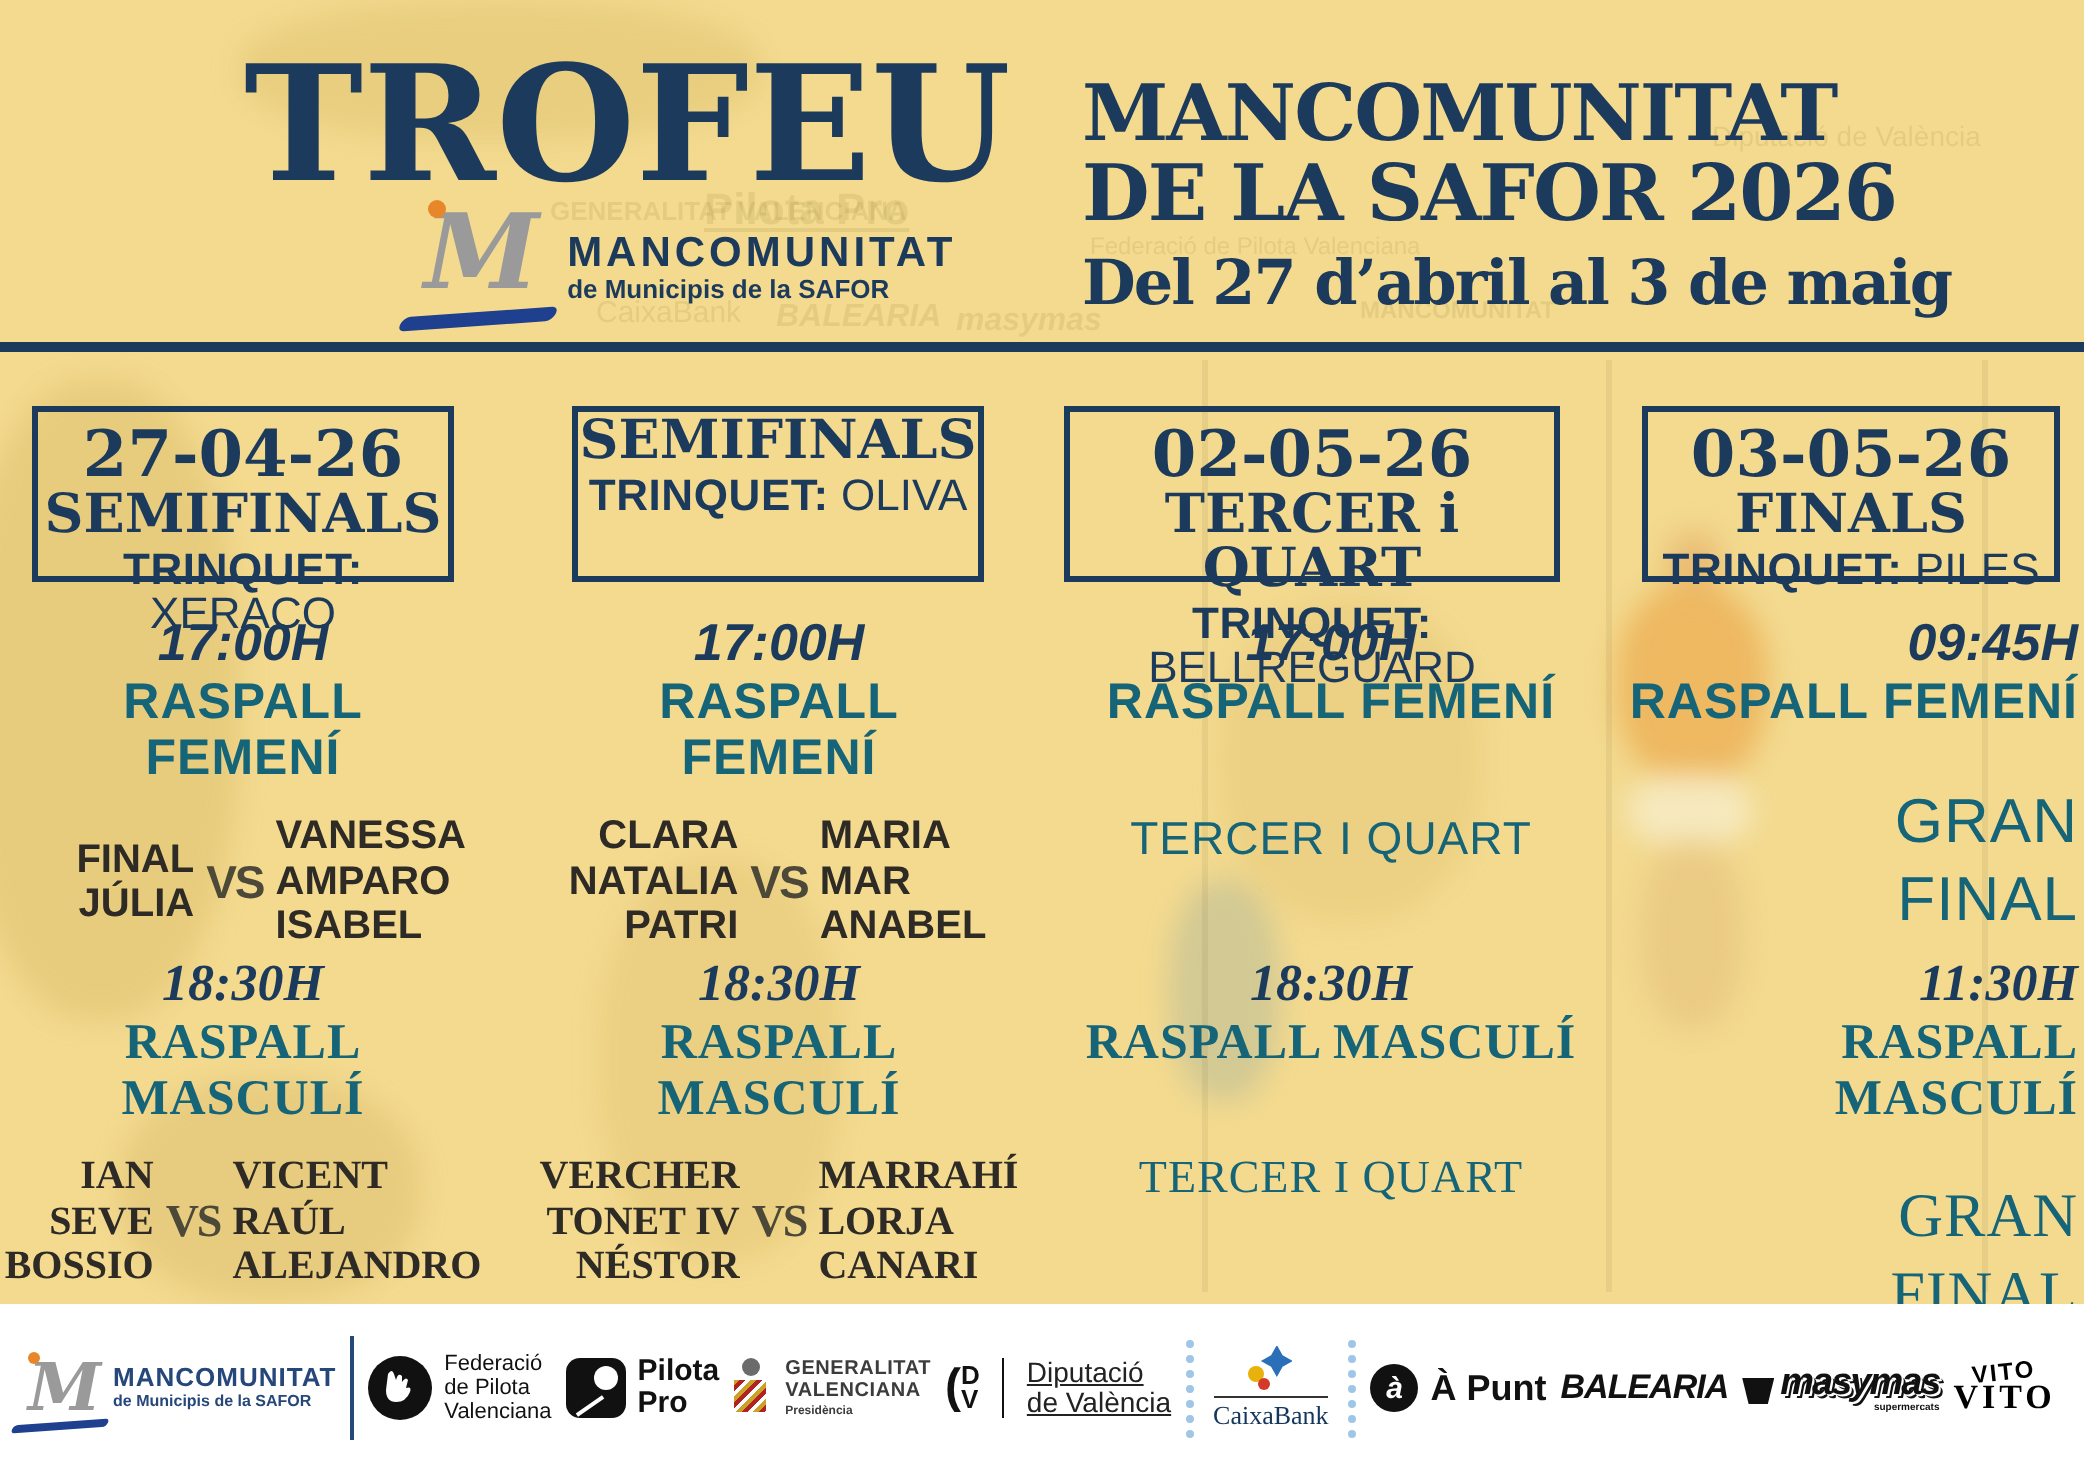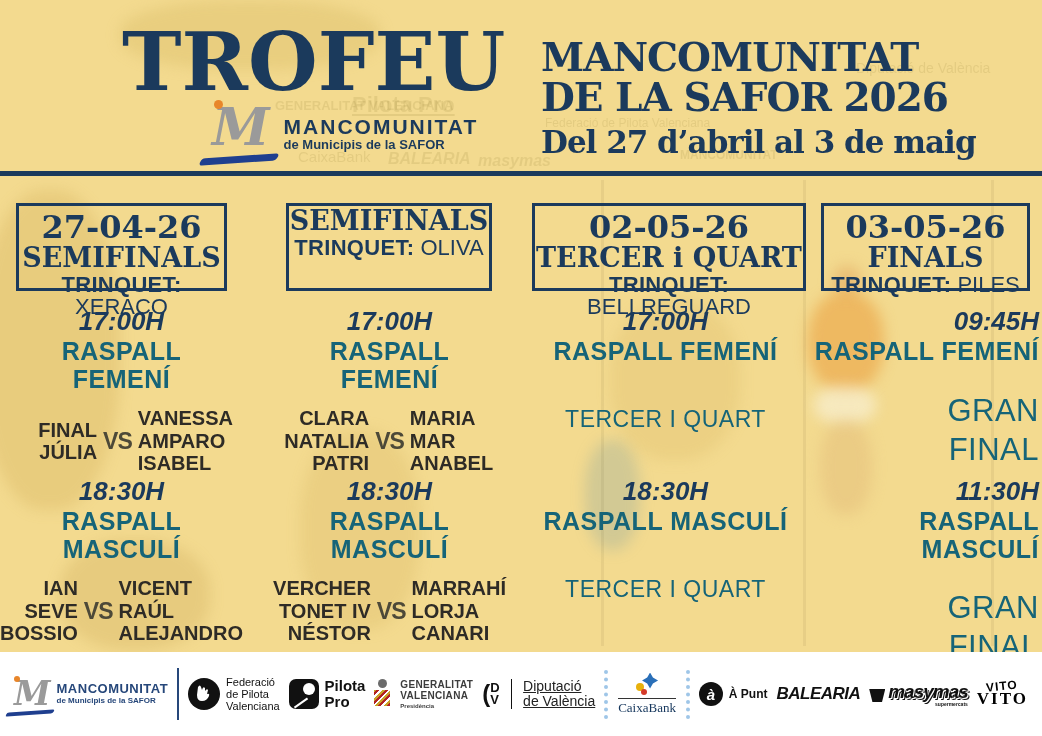--- a/index.html
+++ b/index.html
@@ -39,21 +39,21 @@
     box-sizing:border-box;text-align:center;color:var(--navy);}
   .box-date{font-family:"DejaVu Serif","Liberation Serif",serif;font-weight:bold;
     font-size:32px;line-height:1;margin-top:5px;letter-spacing:0;}
   .box-stage{font-family:"DejaVu Serif","Liberation Serif",serif;font-weight:bold;
     font-size:27px;line-height:1;margin-top:1px;letter-spacing:0;}
   .box-venue{font-size:22px;margin-top:3px;line-height:1;}
   .venue-label{font-weight:bold;letter-spacing:.3px;}
   
   .colbody{position:absolute;top:308px;height:340px;text-align:center;}
   .match{position:absolute;left:0;right:0;}
-  .m1{top:0;} .m2{top:170px;}
+  .m1{top:0;} .m2{top:170px;font-family:Liberation Serif, serif;}
   .time{font-size:26px;font-weight:bold;font-style:italic;color:var(--navy);line-height:1.05;}
   .category{font-size:25px;font-weight:bold;color:var(--teal);letter-spacing:.5px;line-height:1.1;margin-top:3px;}
   .teams{display:flex;align-items:center;justify-content:center;margin-top:14px;}
   .team{white-space:pre-line;font-size:20px;font-weight:bold;color:var(--nametext);line-height:1.13;flex:1;}
   .team.tl{text-align:right;}
   .team.tr{text-align:left;}
   .vs{font-size:23px;font-weight:bold;color:var(--vstext);padding:0 6px;letter-spacing:-1px;}
   .note-sm{font-size:23px;color:var(--teal);margin-top:40px;letter-spacing:.5px;}
   .note-lg{font-size:31px;color:var(--teal);margin-top:26px;line-height:1.25;white-space:pre-line;letter-spacing:.5px;}
   
@@ -93,21 +93,21 @@
   .cx-star .d2{position:absolute;left:9px;top:16px;width:6px;height:6px;border-radius:50%;background:#d43a2a;}
   .cx-txt{font-family:"Liberation Serif",serif;font-size:13px;border-top:1px solid #333;padding-top:1px;margin-top:1px;color:#15365c;}
   .fu-icon{width:26px;height:30px;position:relative;flex:0 0 auto;}
   .fu-icon .hd{position:absolute;left:9px;top:0;width:8px;height:8px;border-radius:50%;background:#111;}
   .fu-icon .bd{position:absolute;left:4px;top:9px;width:18px;height:18px;background:#111;
     clip-path:polygon(0 0,15% 0,50% 35%,85% 0,100% 0,70% 100%,30% 100%);}
   .fu-l1{font-size:11px;font-weight:bold;}
   .fu-l2{font-size:11px;font-weight:bold;}
   .fu-l3{font-size:5.5px;font-weight:bold;color:#333;letter-spacing:.4px;}
   .ap-icon{width:24px;height:24px;font-size:15px;font-weight:bold;font-style:italic;}
-  .ap-txt{font-size:12px;font-weight:bold;}
+  .ap-txt{font-size:18px;font-weight:bold;}
   .bal-txt{font-size:17px;font-weight:900;font-style:italic;letter-spacing:-.5px;}
   .mm{display:flex;align-items:center;gap:3px;}
   .mm-basket{width:16px;height:13px;background:#111;clip-path:polygon(0 0,100% 0,80% 100%,20% 100%);margin-top:3px;}
   .mm-txt{font-size:19px;font-weight:900;font-style:italic;letter-spacing:-1px;
     text-shadow:1px 1px 0 #fff,2px 2px 0 #111;}
   .mm-sub{font-size:5px;font-weight:bold;text-align:right;margin-top:-2px;}
   .vito{display:flex;flex-direction:column;align-items:center;line-height:.8;}
   .vito-top{font-size:12px;font-weight:bold;letter-spacing:1px;transform:rotate(-6deg);}
   .vito-bot{font-size:17px;font-weight:bold;letter-spacing:2px;font-family:"Liberation Serif",serif;}
 </style>
@@ -160,21 +160,21 @@
 
 <div class="colbox" style="left:16px;width:211px;">
   <div class="box-date">27-04-26</div>
   <div class="box-stage">SEMIFINALS</div>
   <div class="box-venue"><span class="venue-label">TRINQUET:</span> <span>XERACO</span></div>
 </div>
 <div class="colbox" style="left:286px;width:206px;">
   <div class="box-stage">SEMIFINALS</div>
   <div class="box-venue"><span class="venue-label">TRINQUET:</span> <span>OLIVA</span></div>
 </div>
-<div class="colbox" style="left:532px;width:274px;">
+<div class="colbox" style="left:532px;width:248px;">
   <div class="box-date">02-05-26</div>
   <div class="box-stage">TERCER i QUART</div>
   <div class="box-venue"><span class="venue-label">TRINQUET:</span> <span>BELLREGUARD</span></div>
 </div>
 <div class="colbox" style="left:821px;width:209px;">
   <div class="box-date">03-05-26</div>
   <div class="box-stage">FINALS</div>
   <div class="box-venue"><span class="venue-label">TRINQUET:</span> <span>PILES</span></div>
 </div>
 

